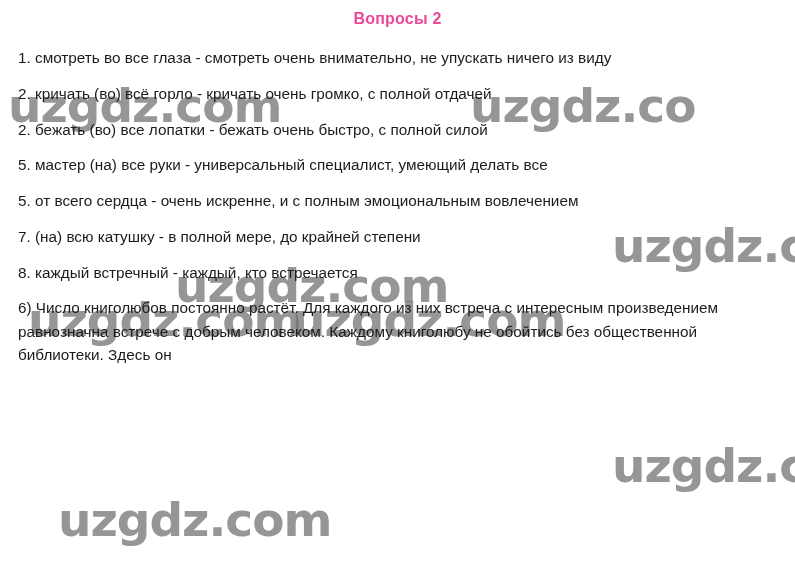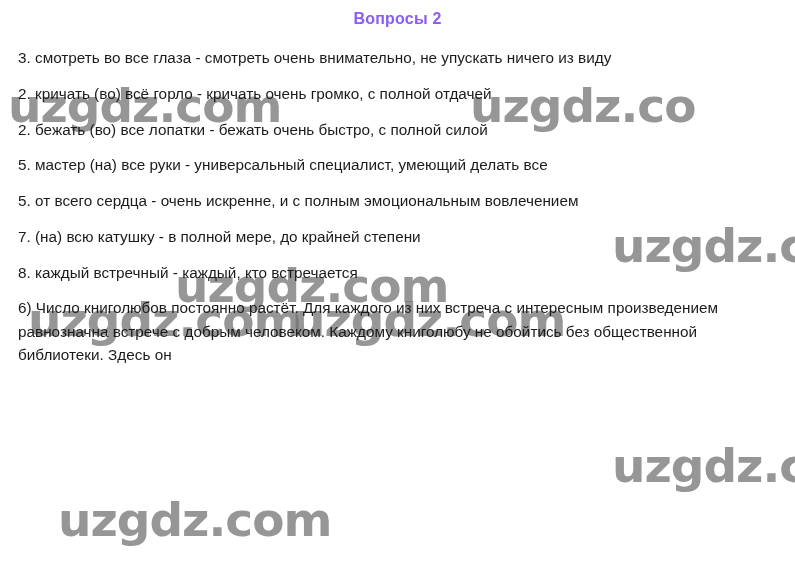--- a/index.html
+++ b/index.html
@@ -41,21 +41,21 @@
   }
   .wm-a { font-size: 47px; }
   .wm-b { font-size: 47px; }
 
   .content {
     position: relative;
     z-index: 1;
   }
   .doc-title {
     text-align: center;
-    color: #8b5cf6;
+    color: #ec4899;
     font-size: 16px;
     font-weight: bold;
     margin: 0 0 18px 0;
     letter-spacing: 0.2px;
   }
   .para {
     color: #1b1b1b;
     font-size: 15.3px;
     line-height: 1.52;
     margin: 0 0 12.5px 0;
@@ -77,21 +77,21 @@
     <span class="wm wm-b" style="left:612px; top:218px;">uzgdz.co</span>
     <span class="wm wm-a" style="left:28px; top:292px;">uzgdz.com</span>
     <span class="wm wm-a" style="left:292px; top:292px;">uzgdz.com</span>
     <span class="wm wm-b" style="left:612px; top:438px;">uzgdz.co</span>
     <span class="wm wm-a" style="left:58px; top:492px;">uzgdz.com</span>
   </div>
 
   <div class="content">
     <h1 class="doc-title">Вопросы 2</h1>
 
-    <p class="para">3. смотреть во все глаза - смотреть очень внимательно, не упускать ничего из виду</p>
+    <p class="para">1. смотреть во все глаза - смотреть очень внимательно, не упускать ничего из виду</p>
     <p class="para">2. кричать (во) всё горло - кричать очень громко, с полной отдачей</p>
     <p class="para">2. бежать (во) все лопатки - бежать очень быстро, с полной силой</p>
     <p class="para">5. мастер (на) все руки - универсальный специалист, умеющий делать все</p>
     <p class="para">5. от всего сердца - очень искренне, и с полным эмоциональным вовлечением</p>
     <p class="para">7. (на) всю катушку - в полной мере, до крайней степени</p>
     <p class="para">8. каждый встречный - каждый, кто встречается</p>
     <p class="para para-last">6) Число книголюбов постоянно растёт. Для каждого из них встреча с интересным произведением равнозначна встрече с добрым человеком. Каждому книголюбу не обойтись без общественной библиотеки. Здесь он</p>
   </div>
 
 </div>

